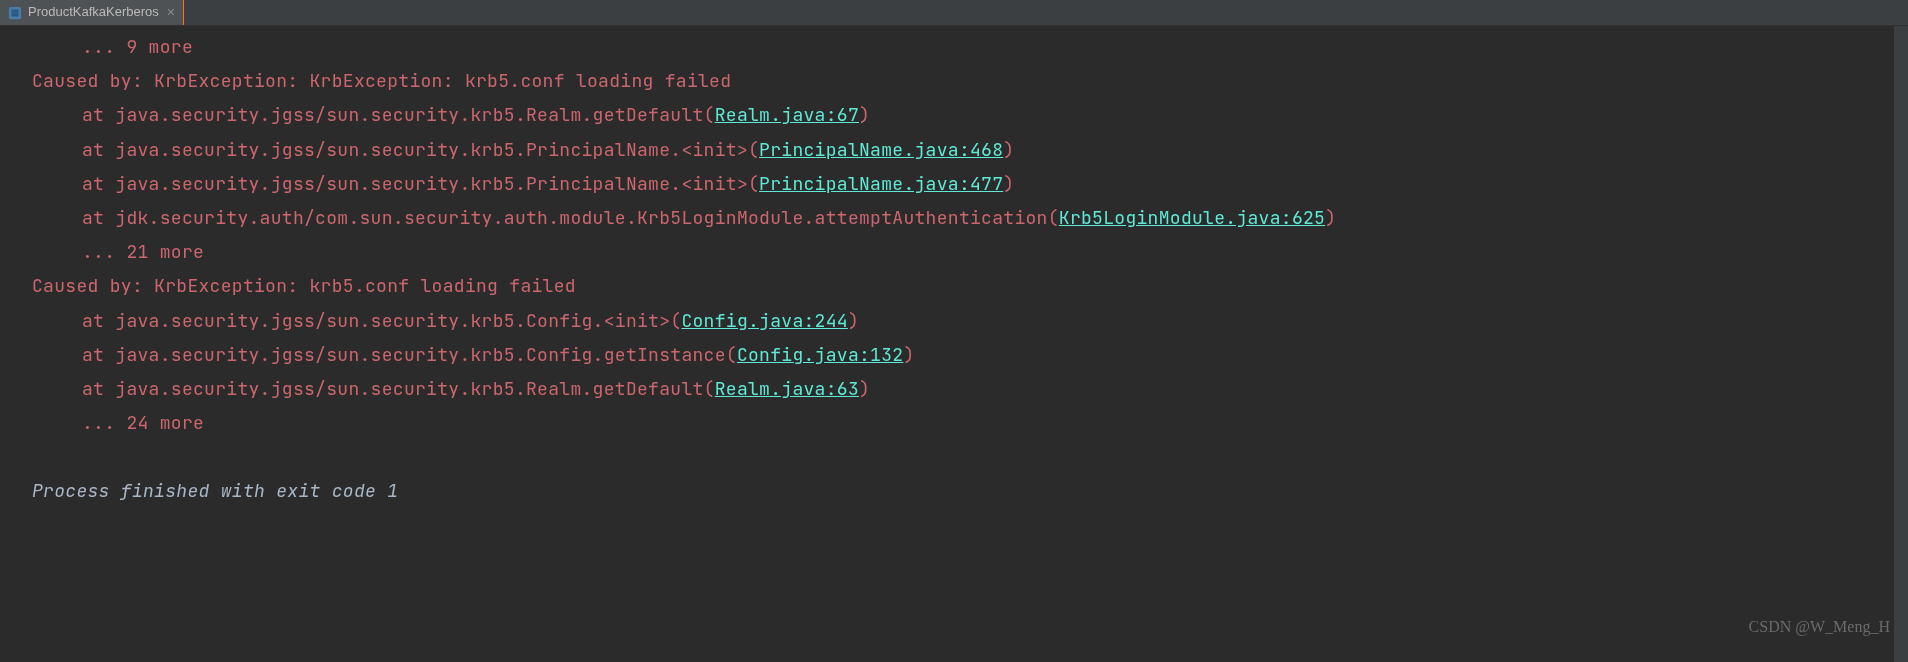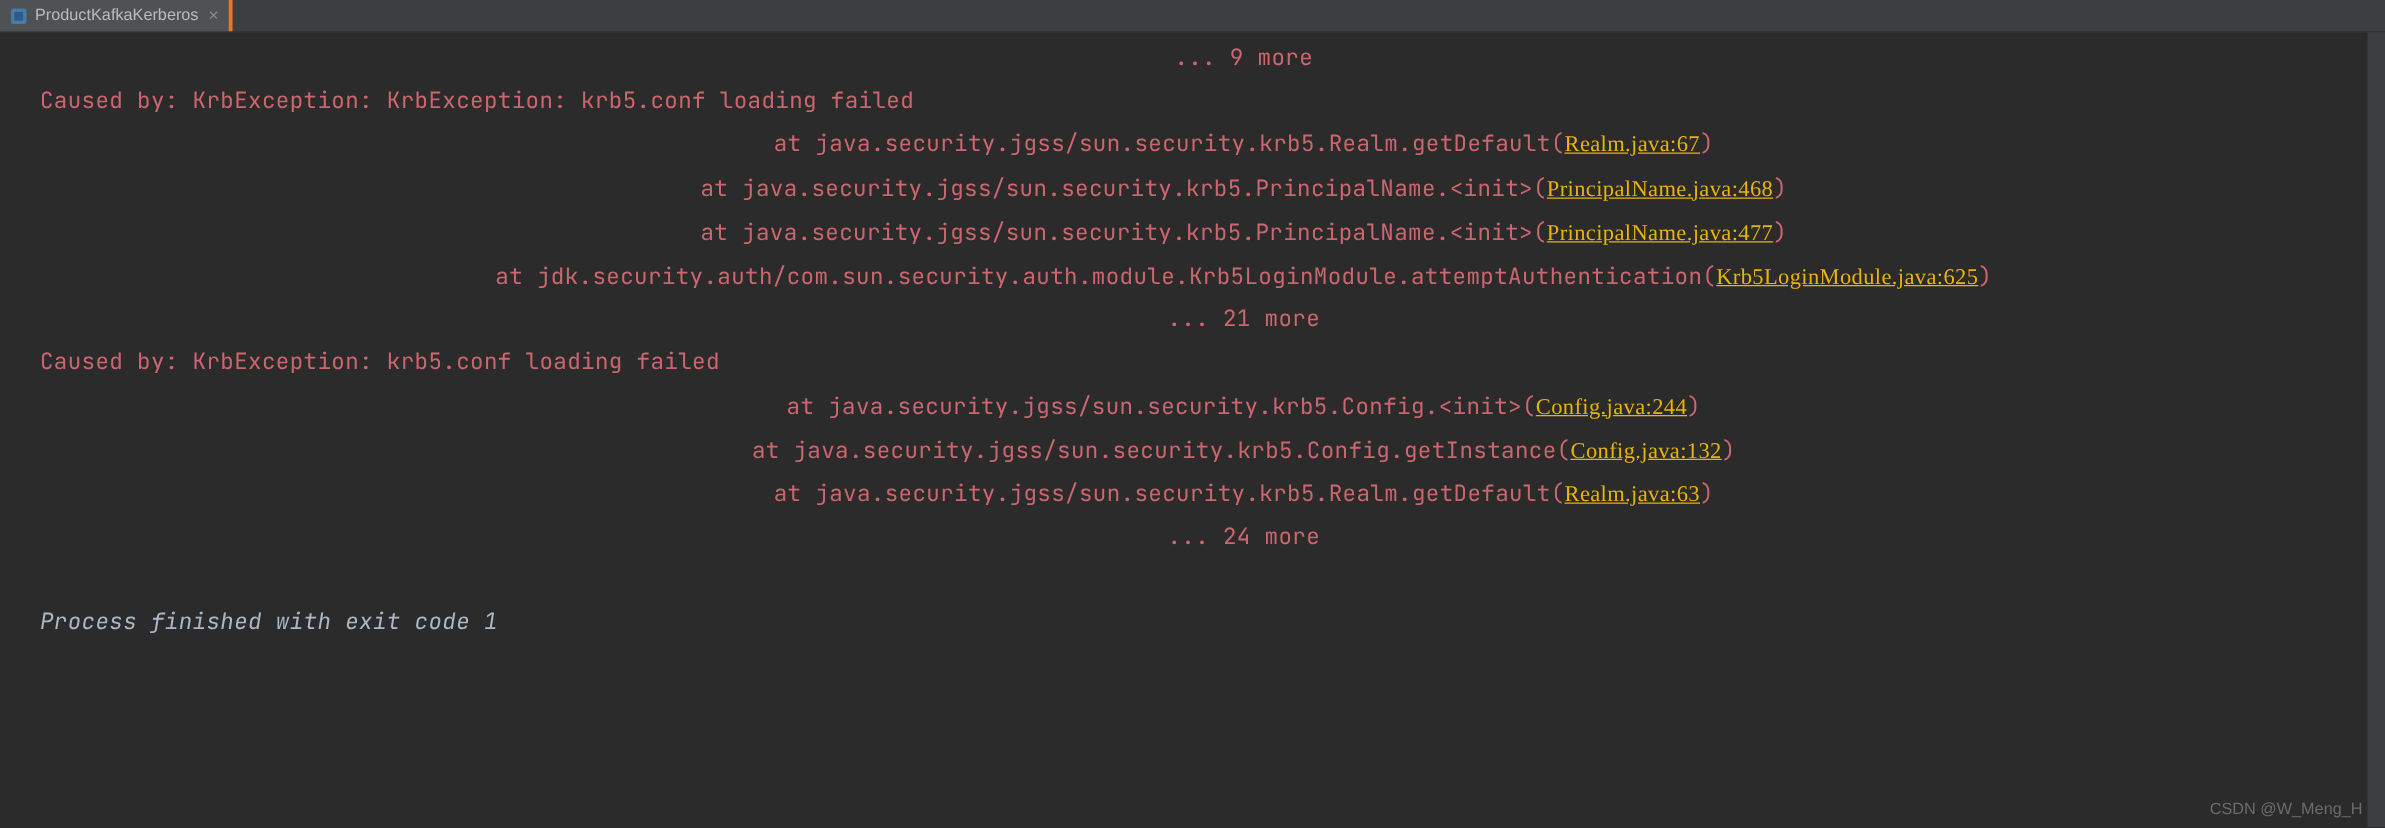--- a/index.html
+++ b/index.html
@@ -19,51 +19,51 @@
       display: flex;
       align-items: center;
       border-bottom: 1px solid #323232;
     }
     .tab {
       display: flex;
       align-items: center;
       height: 100%;
       padding: 0 8px;
       background: #4e5254;
-      border-right: 3px solid #f97316;
+      border-right: 1px solid #f97316;
       gap: 6px;
     }
     .tab-icon {
       width: 14px;
       height: 14px;
       display: inline-flex;
       align-items: center;
       justify-content: center;
     }
     .tab-icon svg { width: 14px; height: 14px; }
     .tab-title { color: #bbbbbb; font-size: 13px; font-family: sans-serif; }
     .tab-close { color: #8a8a8a; font-size: 14px; cursor: pointer; margin-left: 2px; font-family: sans-serif; }
     .console {
       padding: 4px 0 0 10px;
       white-space: pre;
       letter-spacing: 0.3px;
     }
     .line { display: block; }
     .err { color: #cc666e; }
     .plain { color: #a9b7c6; font-style: italic; }
-    .link-file { color: #eab308; text-decoration: underline; cursor: pointer; font-family: Liberation Serif, serif; }
-    .indent1 { padding-left: 72px; text-align: center; }
+    .link-file { color: #5eead4; text-decoration: underline; cursor: pointer; }
+    .indent1 { padding-left: 72px; }
     .indent0 { padding-left: 22px; }
     .watermark {
       position: absolute;
-      bottom: 2px;
+      bottom: 20px;
       right: 18px;
-      font-size: 13px;
+      font-size: 16px;
       color: #6b6b6b;
-      font-family: Liberation Sans, sans-serif;
+      font-family: Liberation Serif, serif;
     }
     .right-edge {
       position: absolute;
       right: 0;
       top: 26px;
       bottom: 0;
       width: 14px;
       background: #3c3f41;
     }
     .scroll-track {

